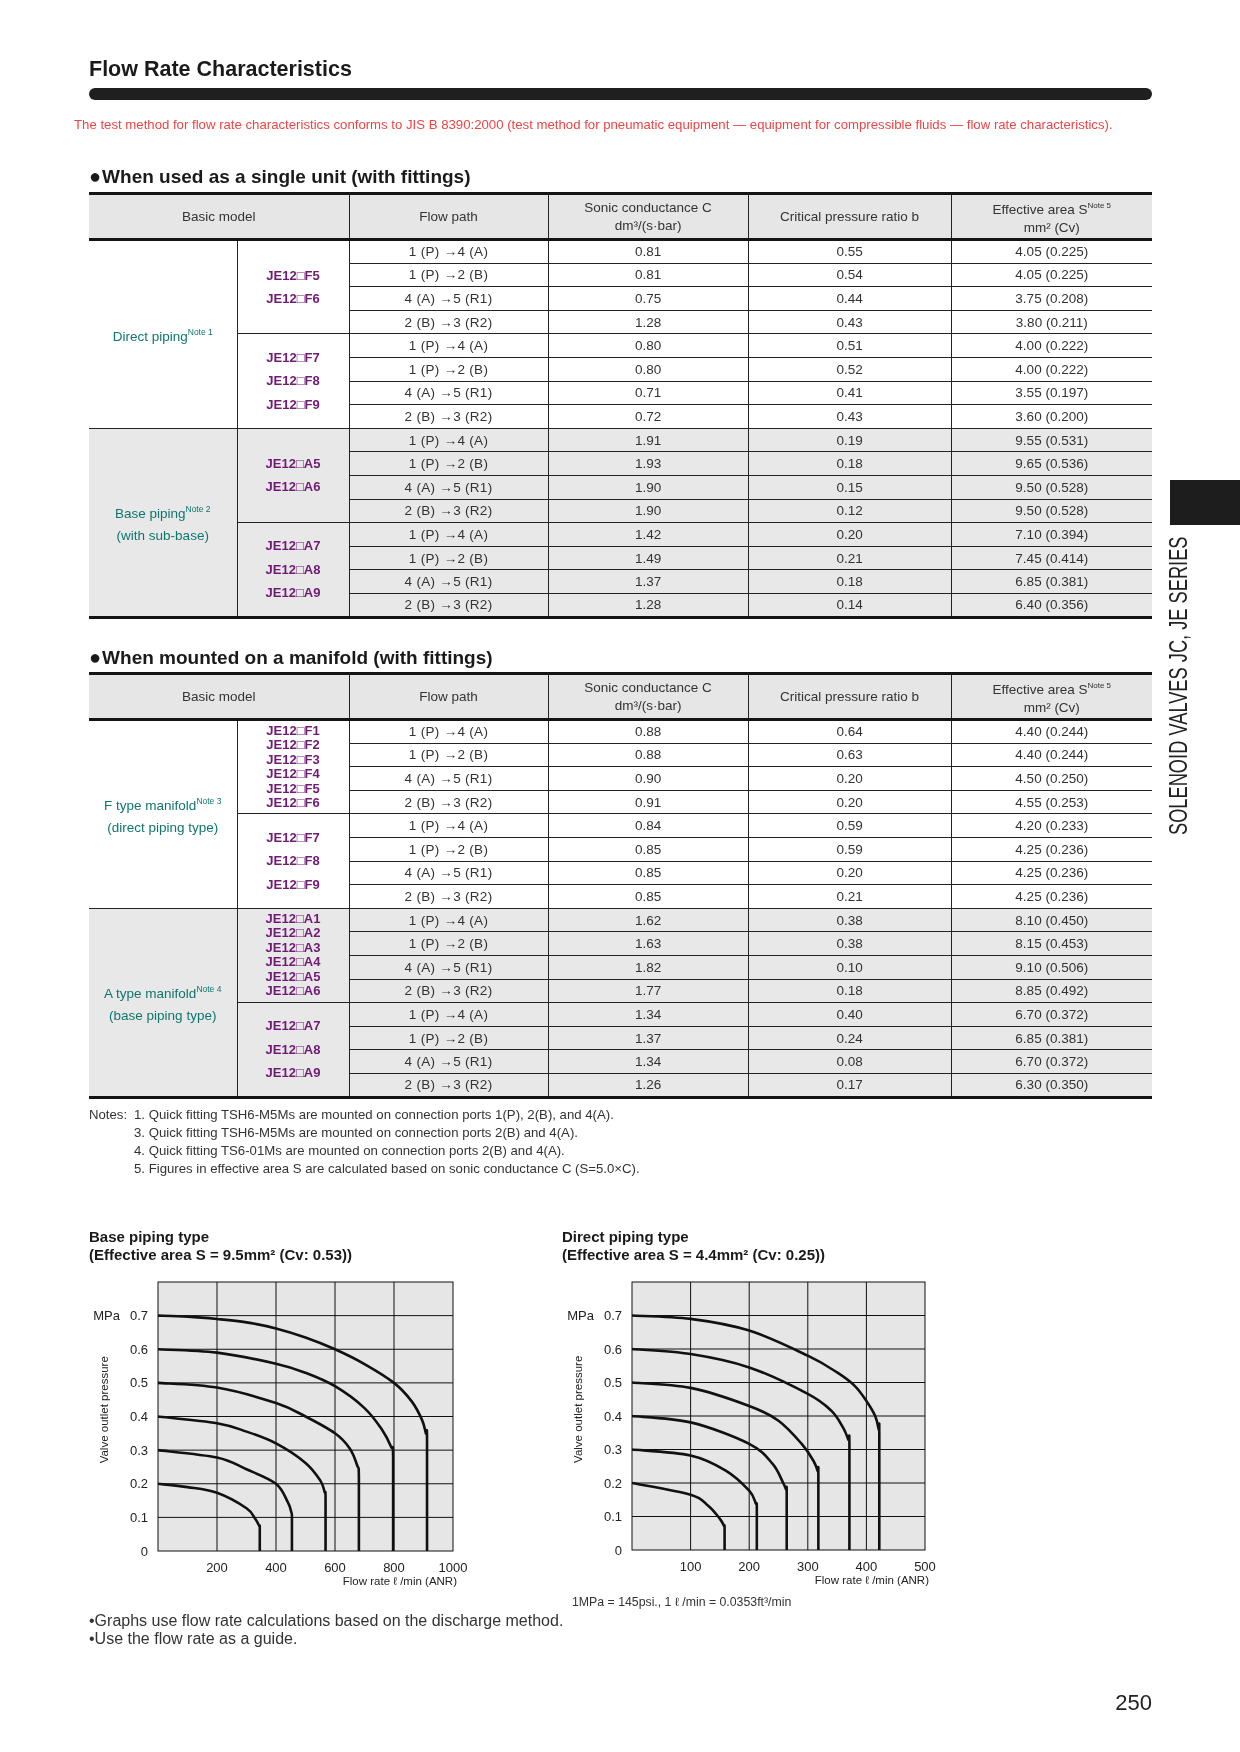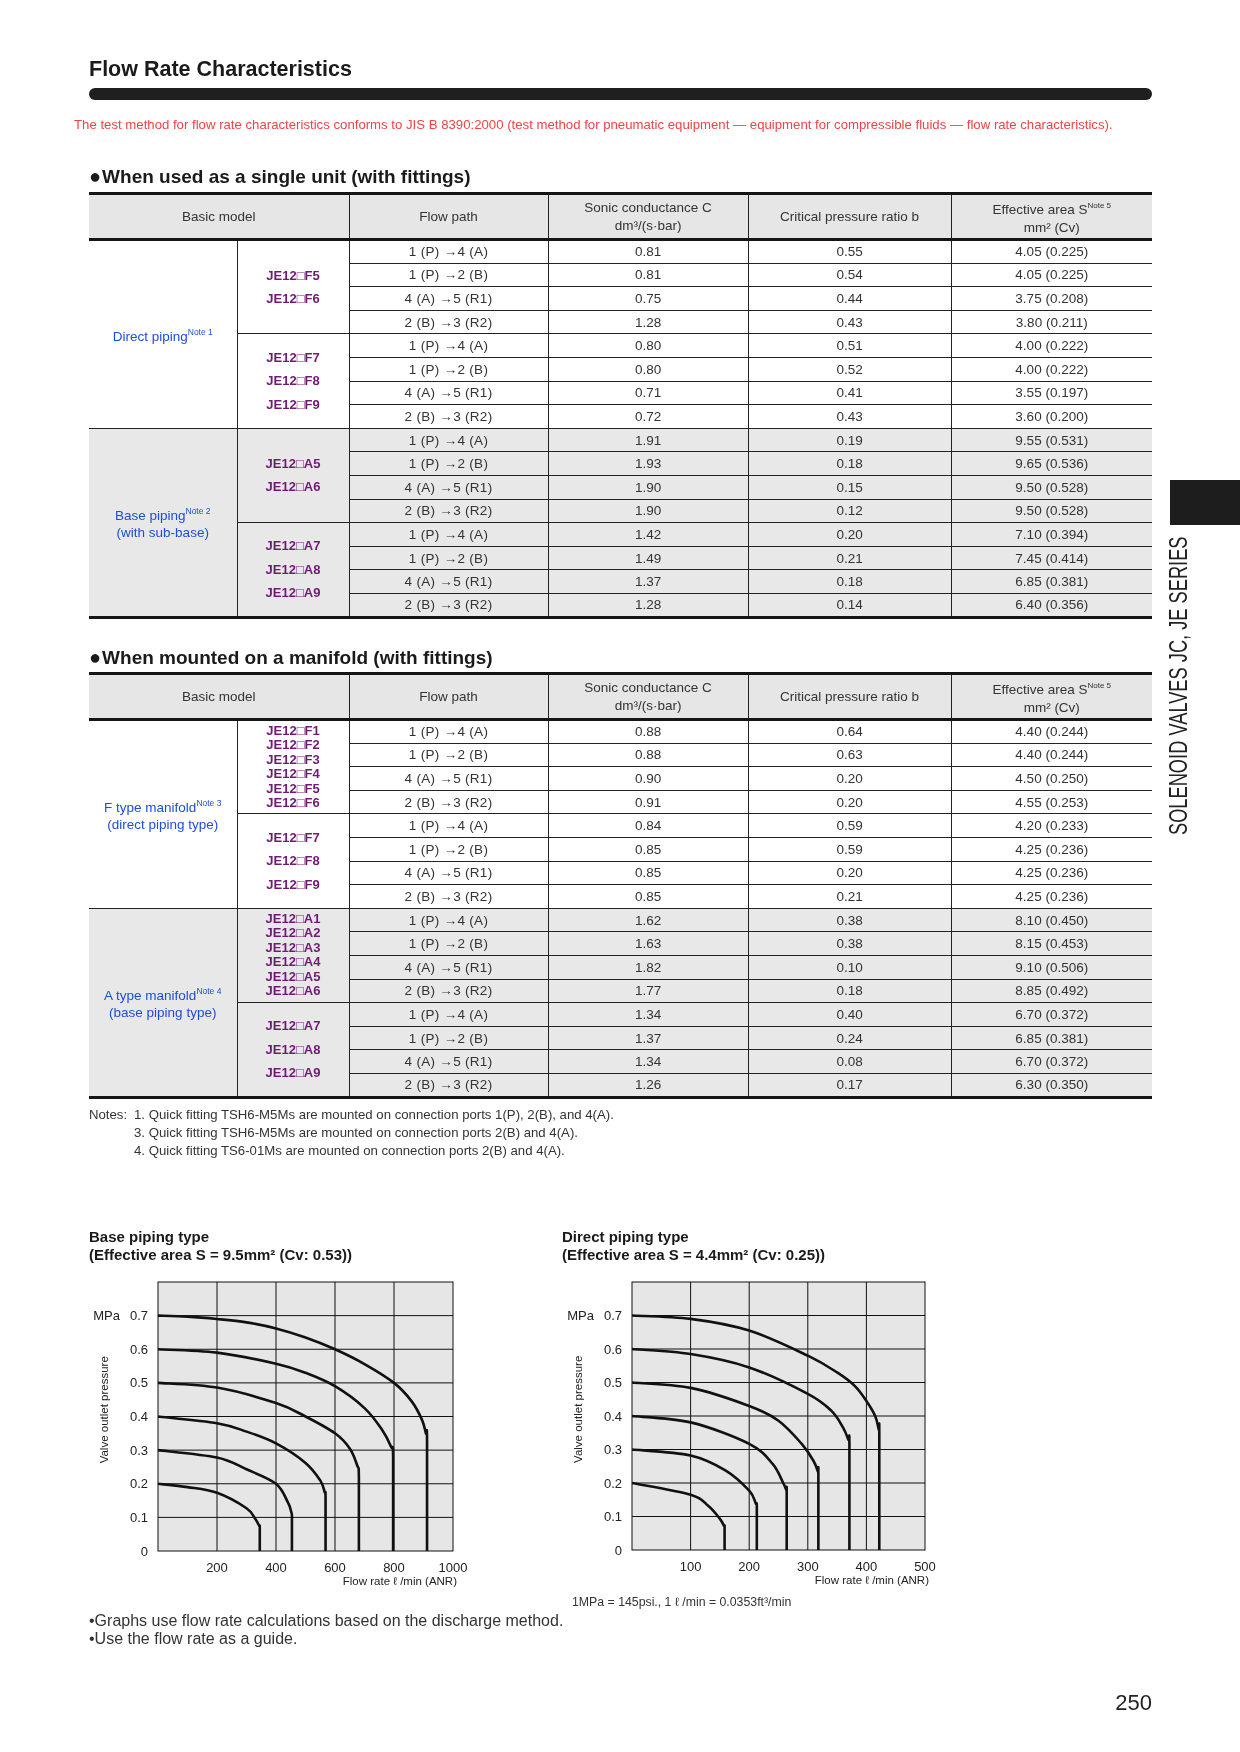--- a/index.html
+++ b/index.html
@@ -13,21 +13,21 @@
   .section-heading .bullet { font-size:20px; margin-right:1px; }
 
   table.tbl { position:absolute; left:89px; width:1063px; border-collapse:collapse; table-layout:fixed;
               font-size:13.5px; color:#222; border-top:3px solid #151515; border-bottom:3px solid #151515; }
   table.tbl th { background:#e6e6e6; font-weight:normal; height:43px; padding:0; text-align:center;
                  border-bottom:3px solid #151515; line-height:18px; color:#333; }
   table.tbl th + th { border-left:1px solid #222; }
   table.tbl th sup { font-size:8px; vertical-align:6px; }
   table.tbl tbody tr { height:23.6px; }
   table.tbl td { padding:0; text-align:center; border-left:1px solid #222; border-bottom:1px solid #222; vertical-align:middle; color:#333; }
-  table.tbl td.gc { border-left:none; line-height:17px; color:#1d4ed8; }
+  table.tbl td.gc { border-left:none; line-height:22px; color:#0f766e; }
   table.tbl td.gc sup { font-size:8.5px; vertical-align:6px; }
   table.tbl tr.sh td, table.tbl td.sh { background:#e8e8e8; }
   table.tbl td.mc { font-weight:bold; color:#701a75; font-size:13px; }
   .ml.sp div { line-height:23.6px; }
   .ml.pk div { line-height:14.5px; }
   table.tbl td.fp { letter-spacing:0.3px; }
 
   .notes { left:89px; top:1106px; font-size:13.2px; line-height:18px; color:#333; }
   .notes-label { position:absolute; left:0; top:0; }
   .notes-list { position:absolute; left:45px; top:0; margin:0; padding:0; list-style:none; white-space:nowrap; }
@@ -366,20 +366,21 @@
     </tr>
   </tbody>
 </table>
 
 <div class="abs notes">
   <div class="notes-label">Notes:</div>
   <ul class="notes-list">
     <li>1. Quick fitting TSH6-M5Ms are mounted on connection ports 1(P), 2(B), and 4(A).</li>
     <li>3. Quick fitting TSH6-M5Ms are mounted on connection ports 2(B) and 4(A).</li>
     <li>4. Quick fitting TS6-01Ms are mounted on connection ports 2(B) and 4(A).</li>
+    <li>5. Figures in effective area S are calculated based on sonic conductance C (S=5.0×C).</li>
   </ul>
 </div>
 
 <div class="abs chart-title" style="left:89px; top:1228px;">
   <div>Base piping type</div>
   <div>(Effective area S = 9.5mm² (Cv: 0.53))</div>
 </div>
 <div class="abs chart-title" style="left:562px; top:1228px;">
   <div>Direct piping type</div>
   <div>(Effective area S = 4.4mm² (Cv: 0.25))</div>

